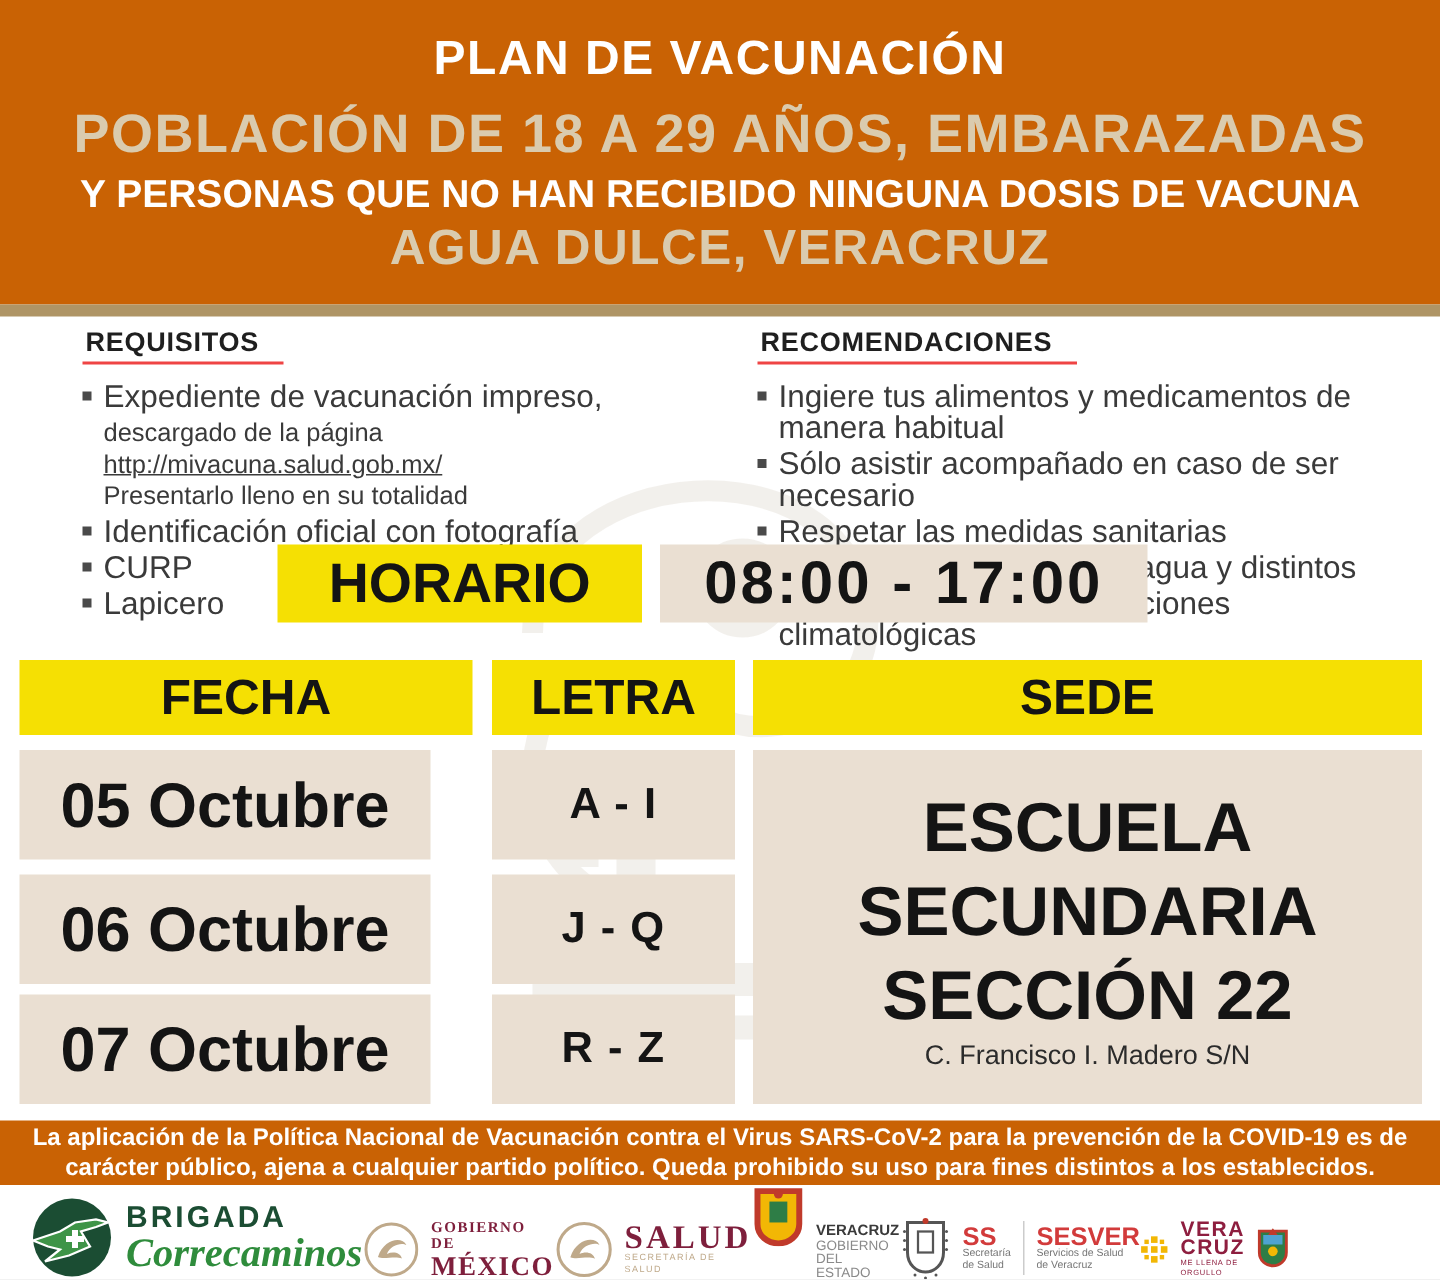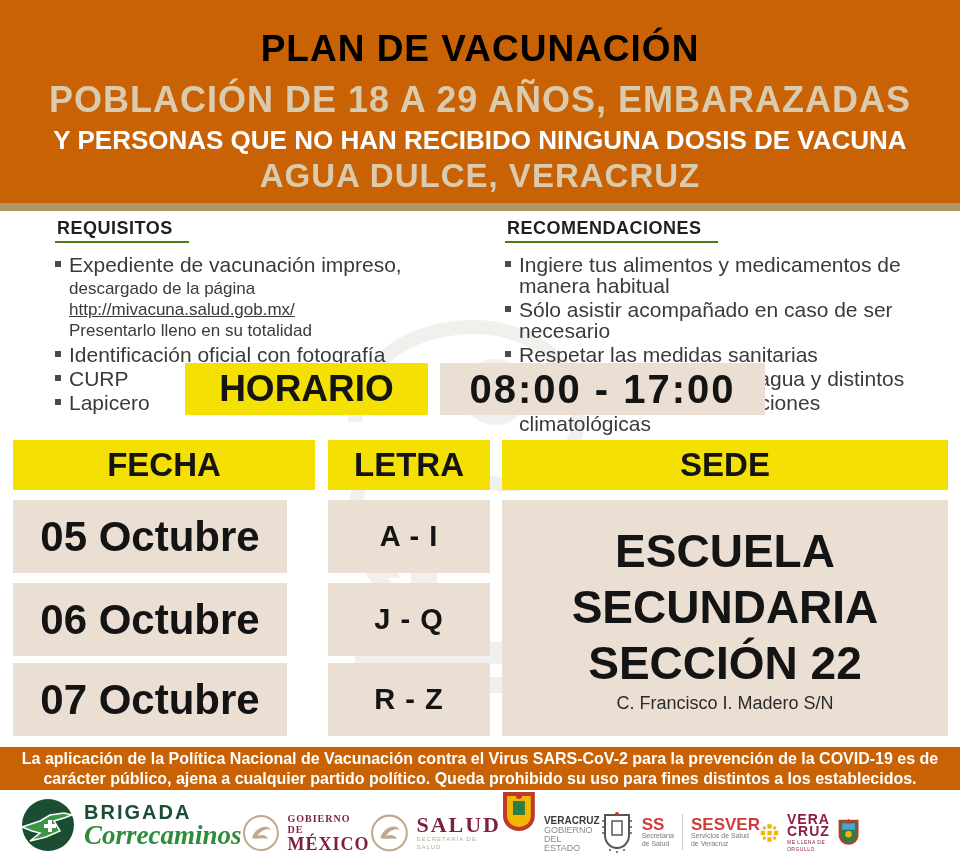--- a/index.html
+++ b/index.html
@@ -1,35 +1,35 @@
 <!DOCTYPE html>
 <html><head>
 <meta charset="utf-8">
 <style>
   html,body{margin:0;padding:0;background:#e8e8e8;}
   .poster{position:relative;width:960px;height:853px;background:#ffffff;overflow:hidden;
           font-family:"Liberation Sans","DejaVu Sans",sans-serif;margin:0 auto;}
 
   
   .header{position:absolute;top:0;left:0;width:960px;height:203px;background:#C96204;text-align:center;}
-  .header .title{font-size:37px;font-weight:bold;color:#000000;letter-spacing:1px;padding-top:19px;line-height:60px;}
+  .header .title{font-size:32px;font-weight:bold;color:#ffffff;letter-spacing:1px;padding-top:8px;line-height:60px;}
   .header .sub1{font-size:36px;font-weight:bold;color:#DACBAE;letter-spacing:1px;line-height:42px;}
   .header .sub2{font-size:26px;font-weight:bold;color:#ffffff;line-height:34px;margin-top:2px;}
   .header .loc{font-size:33px;font-weight:bold;color:#DACBAE;letter-spacing:1px;line-height:38px;}
   .divider{position:absolute;top:203px;left:0;width:960px;height:8px;background:#AF9566;}
 
   
   .watermark{position:absolute;top:222px;left:295px;opacity:0.12;pointer-events:none;}
 
   
   .section{position:absolute;top:218px;color:#3a3a3a;}
   .section.req{left:55px;width:430px;}
   .section.rec{left:505px;width:450px;}
   .section-heading{display:inline-block;font-size:18px;font-weight:bold;color:#1f1f1f;
-                   border-bottom:2px solid #4d7c0f;padding:0 16px 2px 2px;margin-bottom:8px;letter-spacing:0.5px;}
+                   border-bottom:2px solid #ef4444;padding:0 16px 2px 2px;margin-bottom:8px;letter-spacing:0.5px;}
   .bullet-item{display:flex;align-items:flex-start;font-size:21px;line-height:21px;margin:3px 0;}
   .bullet{flex:none;width:6px;height:6px;background:#4a4a4a;margin:7px 8px 0 0;}
   .cont{padding-left:14px;font-size:17px;line-height:21px;}
   .url-link{color:#3a3a3a;text-decoration:underline;}
 
   
   .horario-label{position:absolute;left:185px;top:363px;width:243px;height:52px;background:#F5E003;
                  display:flex;align-items:center;justify-content:center;font-size:37px;font-weight:bold;color:#141414;}
   .horario-time{position:absolute;left:440px;top:363px;width:325px;height:52px;background:#EADFD2;
                 display:flex;align-items:center;justify-content:center;font-size:40px;font-weight:bold;color:#141414;letter-spacing:2px;}

